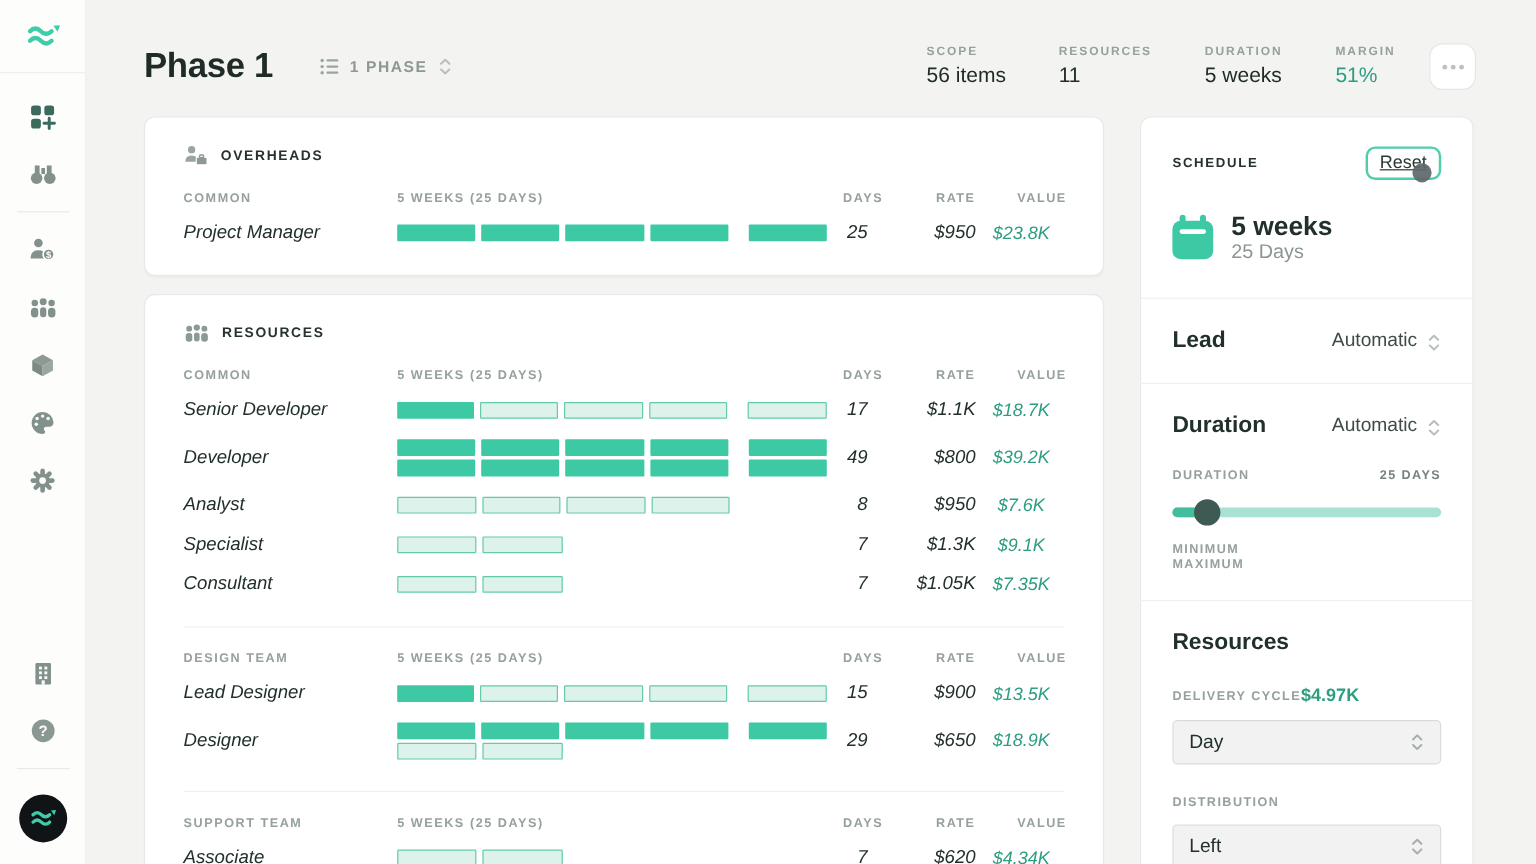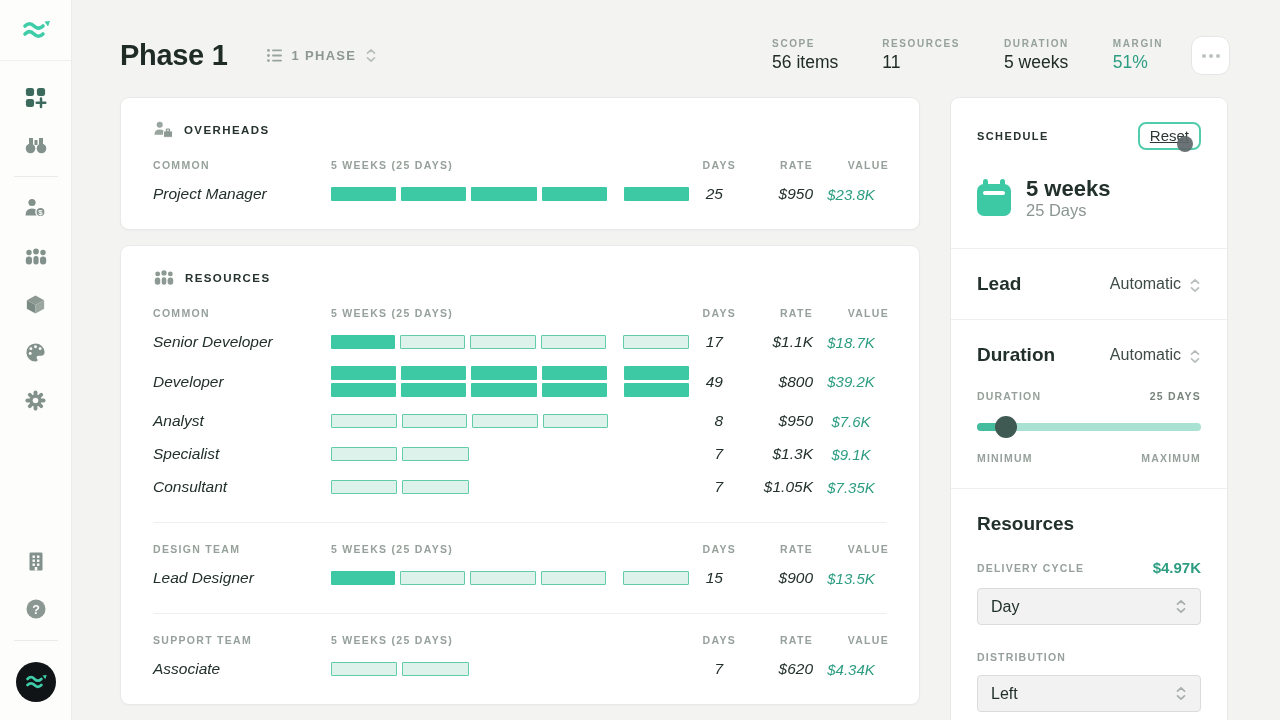--- a/index.html
+++ b/index.html
@@ -92,24 +92,24 @@
   .kv-row{ display:flex; align-items:center; justify-content:space-between;}
   .kv-key{ font-size:19px; font-weight:700; color:#22302b;}
   .kv-val{ display:flex; align-items:flex-end; gap:8px; font-size:16px; color:#3f4b46; cursor:pointer;}
   .mini-row{ display:flex; justify-content:space-between; margin-top:24px;}
   .mini-row span{ font-size:10.5px; font-weight:700; letter-spacing:1.2px; color:var(--gray-label);}
   .mini-row .dark{ color:#78837d;}
   .slider{ position:relative; height:22px; margin-top:14px;}
   .slider .track{ position:absolute; top:7px; left:0; right:0; height:8px; border-radius:4px; background:#a9e2d2;}
   .slider .fill{ position:absolute; top:7px; left:0; height:8px; border-radius:4px; background:#43bd9d;}
   .slider .handle{ position:absolute; top:0; width:22px; height:22px; border-radius:50%; background:#3f5a52; cursor:grab;}
-  .minmax{ display:flex; justify-content:space-between; margin-top:14px;}
+  .minmax{ display:flex; justify-content:space-between; margin-top:14px;flex-direction:column;}
   .minmax span{ font-size:10.5px; font-weight:700; letter-spacing:1.2px; color:var(--gray-label);}
   .res-head{ font-size:19px; font-weight:700; color:#22302b;}
-  .dc-row{ display:flex; align-items:center; justify-content:space-between; margin-top:24px;}
+  .dc-row{ display:flex; align-items:center; margin-top:24px;}
   .dc-row .lab{ font-size:10.5px; font-weight:700; letter-spacing:1.2px; color:var(--gray-label);}
   .dc-row .val{ font-size:15px; font-weight:600; color:var(--accent-dark);}
   .select{ margin-top:12px; height:37px; background:#f1f2f1; border:1px solid #d9dcda; border-radius:4px;
     display:flex; align-items:center; justify-content:space-between; padding:10px 13px; font-size:16px;
     color:#22302b; cursor:pointer;}
   .dist-lab{ margin-top:26px; font-size:10.5px; font-weight:700; letter-spacing:1.2px; color:var(--gray-label);}
 </style>
 </head>
 <body>
 
@@ -427,20 +427,42 @@
                   <div class="seg light"></div>
                   <div class="seg light"></div>
                   <div class="seg light"></div>
                 </div>
               </div>
     <span class="c-days">15</span>
     <span class="c-rate">$900</span>
     <span class="c-value">$13.5K</span>
   </div>
 
+  <div class="grid-row data-row">
+    <span class="c-name">Designer</span>
+    <div class="bars">
+                <div class="bar-line">
+                  <div class="seg full"></div>
+                  <div class="seg full"></div>
+                  <div class="seg full"></div>
+                  <div class="seg full"></div>
+                  <div class="seg full"></div>
+                </div>
+                <div class="bar-line">
+                  <div class="seg light"></div>
+                  <div class="seg light"></div>
+                  <div class="seg none"></div>
+                  <div class="seg none"></div>
+                  <div class="seg none"></div>
+                </div>
+              </div>
+    <span class="c-days">29</span>
+    <span class="c-rate">$650</span>
+    <span class="c-value">$18.9K</span>
+  </div>
 </div>
         <div class="section">
   <div class="grid-row hdr-row">
     <span class="c-group">SUPPORT TEAM</span>
     <span class="c-timeline">5 WEEKS (25 DAYS)</span>
     <span class="c-days">DAYS</span>
     <span class="c-rate">RATE</span>
     <span class="c-value">VALUE</span>
   </div>
 

